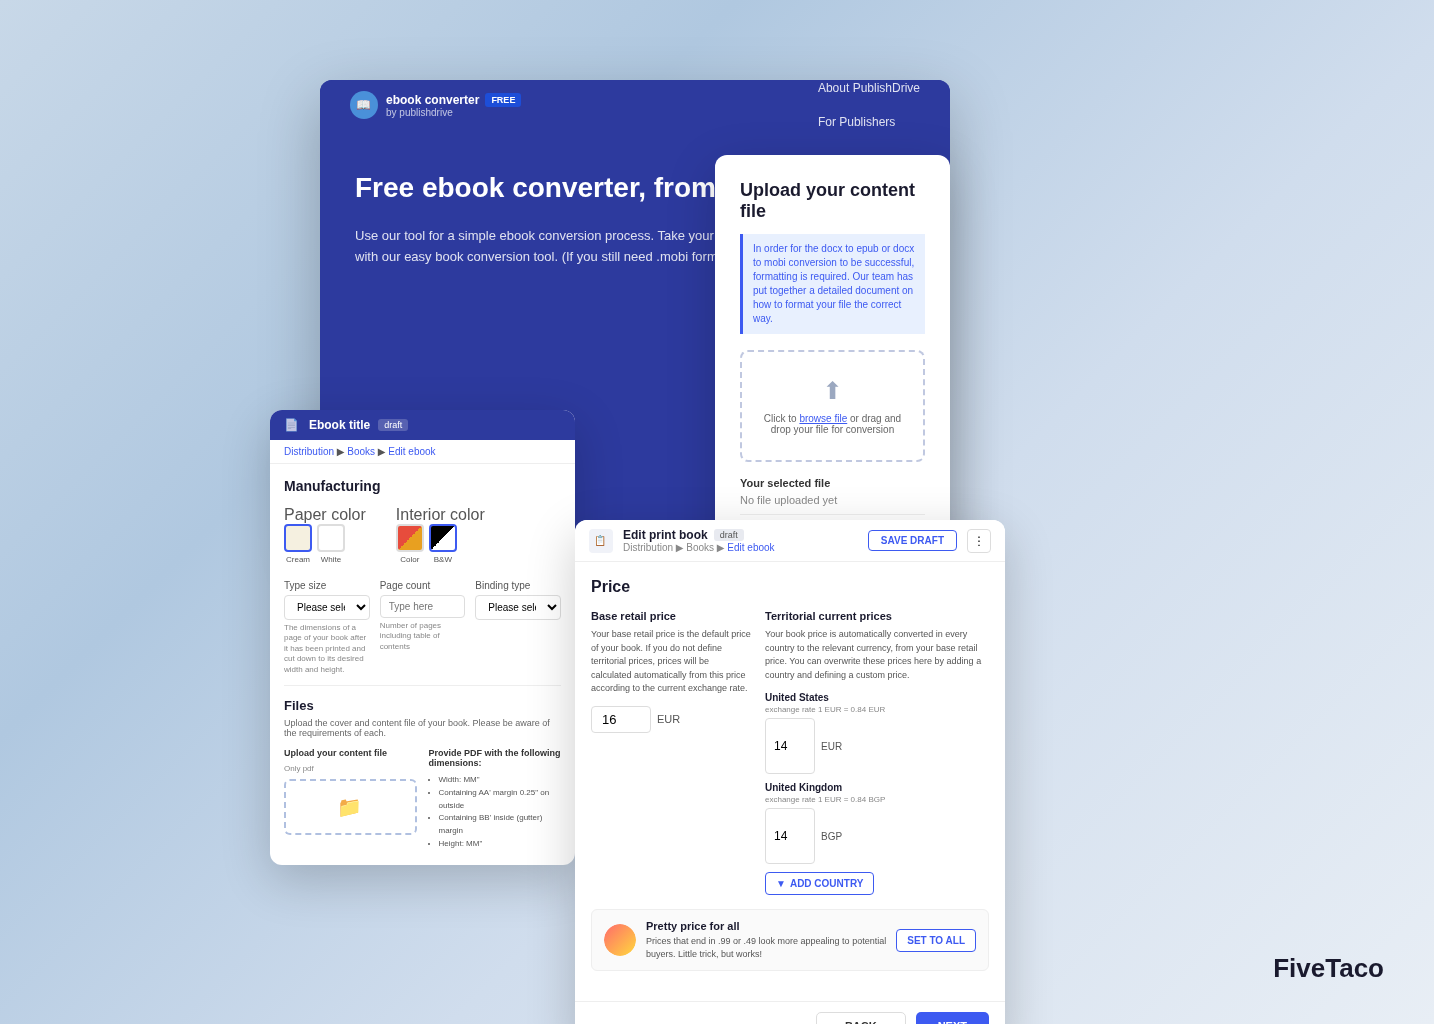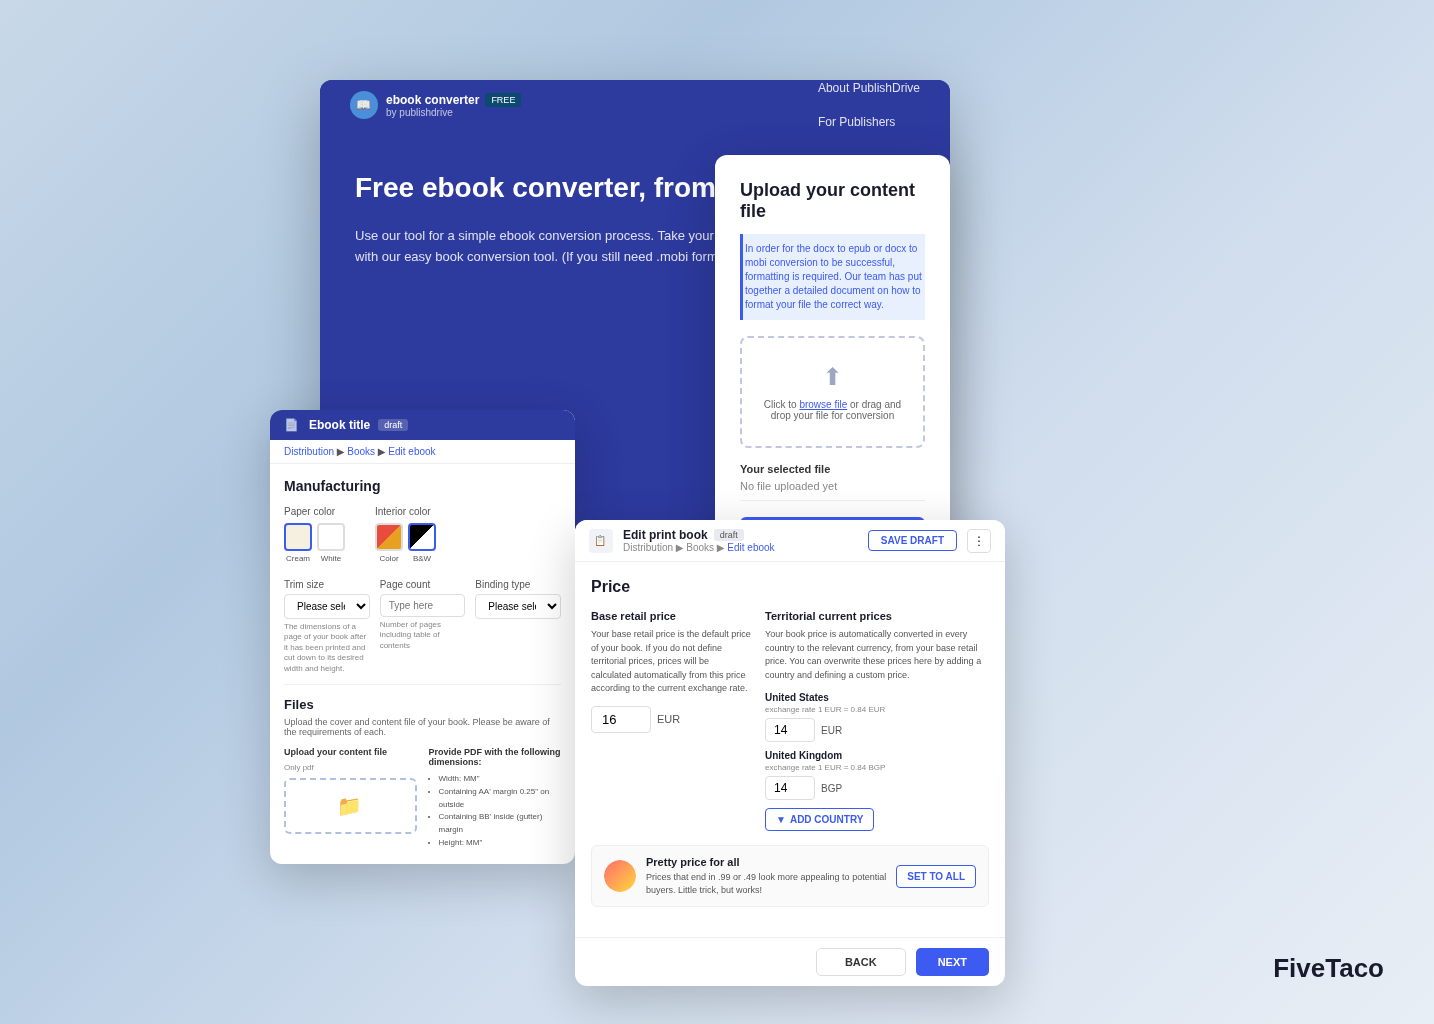--- a/index.html
+++ b/index.html
@@ -57,26 +57,26 @@
       font-size: 12px;
       font-weight: 600;
     }
 
     .brand-sub {
       color: rgba(255,255,255,0.7);
       font-size: 10px;
     }
 
     .free-badge {
-      background: #0c4a6e;
+      background: #1d4ed8;
       color: white;
       font-size: 9px;
       padding: 2px 6px;
       border-radius: 3px;
-      font-weight: normal;
+      font-weight: bold;
     }
 
     .nav-links {
       display: flex;
       gap: 20px;
       flex-direction: column;
     }
 
     .nav-link {
       color: rgba(255,255,255,0.85);
@@ -117,21 +117,21 @@
     .upload-title {
       font-size: 18px;
       font-weight: 700;
       color: #1a1a2e;
       margin-bottom: 12px;
     }
 
     .upload-notice {
       background: #e8f0fe;
       border-left: 3px solid #3d5af1;
-      padding: 8px 2px;
+      padding: 8px 10px;
       font-size: 10px;
       color: #3d5af1;
       line-height: 1.4;
       margin-bottom: 16px;
     }
 
     .upload-zone {
       border: 2px dashed #c0c8e0;
       border-radius: 8px;
       padding: 25px 15px;
@@ -250,24 +250,23 @@
       margin-bottom: 12px;
     }
 
     .color-section {
       display: flex;
       gap: 30px;
       margin-bottom: 16px;
     }
 
     .color-group label {
-      font-size: 10px;
+      font-size: 16px;
       color: #555;
       display: block;
-      margin-bottom: 6px;
     }
 
     .color-swatches {
       display: flex;
       gap: 5px;
     }
 
     .swatch {
       width: 28px;
       height: 28px;
@@ -570,21 +569,21 @@
 
     .country-price-row {
       display: flex;
       align-items: center;
       gap: 6px;
     }
 
     .country-price-input {
       border: 1px solid #ddd;
       border-radius: 4px;
-      padding: 4px 8px;
+      padding: 20px 8px;
       font-size: 12px;
       width: 50px;
     }
 
     .country-currency {
       font-size: 10px;
       color: #555;
     }
 
     .add-country-btn {
@@ -774,21 +773,21 @@
           <div>
             <div class="swatch bw selected"></div>
             <div class="swatch-label">B&amp;W</div>
           </div>
         </div>
       </div>
     </div>
 
     <div class="trim-row">
       <div class="form-group">
-        <label>Trim size</label>
+        <label>Type size</label>
         <select class="form-select">
           <option>Please select</option>
         </select>
         <div class="form-hint">The dimensions of a page of your book after it has been printed and cut down to its desired width and height.</div>
       </div>
       <div class="form-group">
         <label>Page count</label>
         <input class="form-input" type="text" placeholder="Type here" style="">
         <div class="form-hint">Number of pages including table of contents</div>
       </div>

